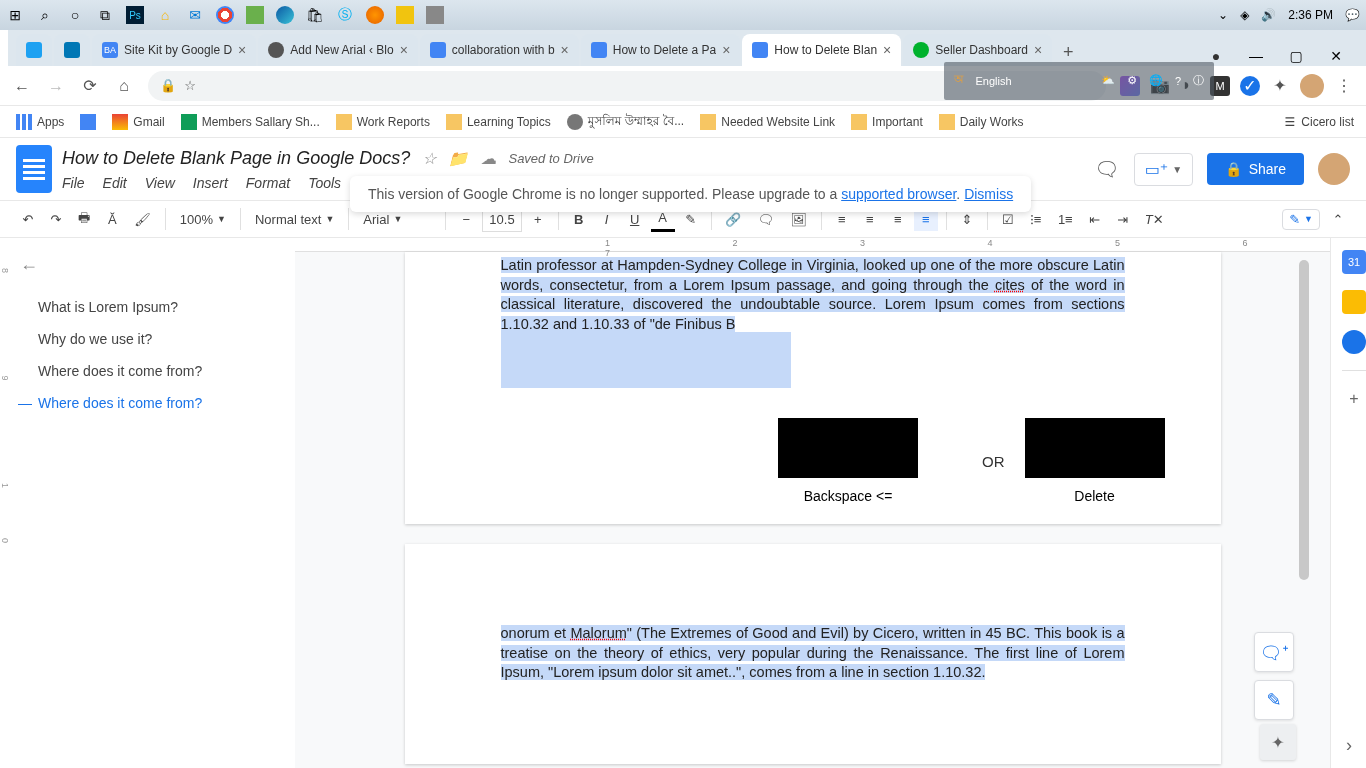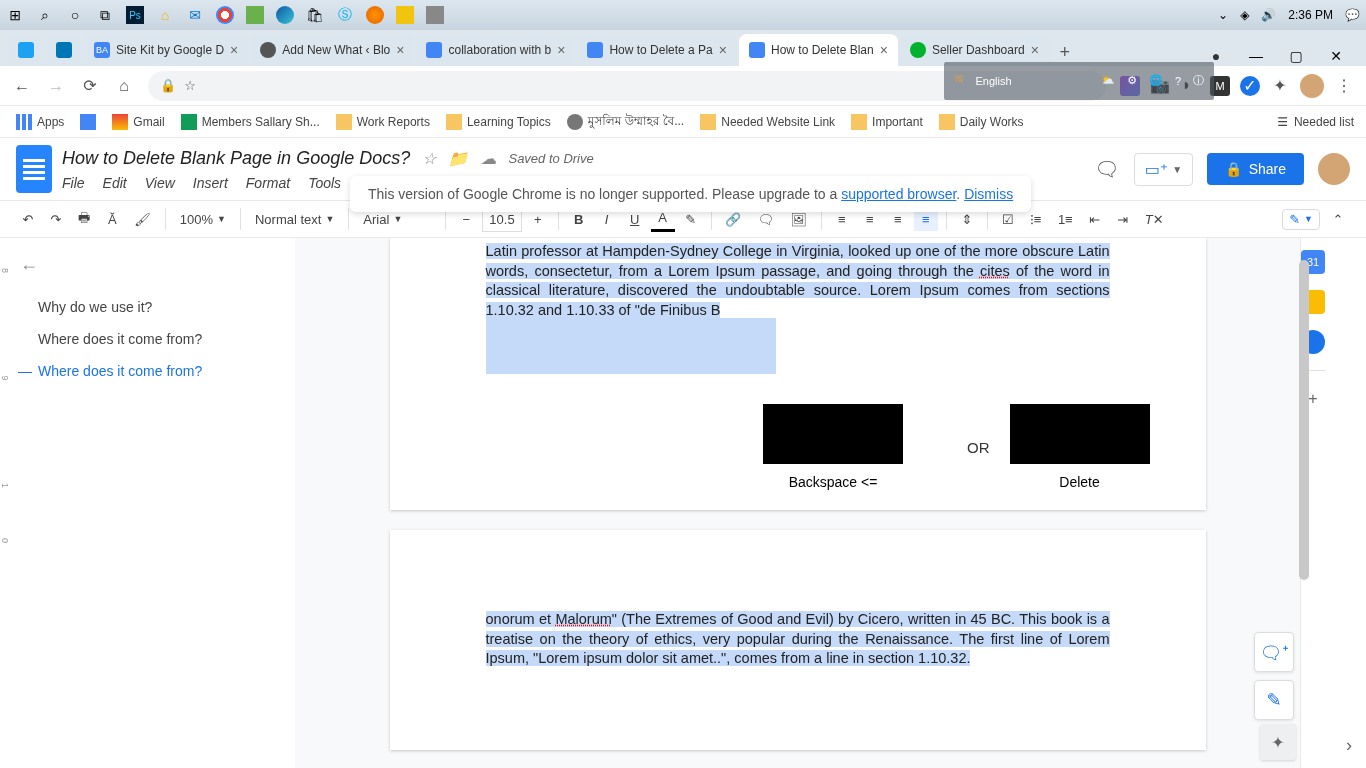--- a/index.html
+++ b/index.html
@@ -1,21 +1,21 @@
 <!DOCTYPE html>
 <html><head>
 <meta charset="utf-8">
 <style>
 * { margin: 0; padding: 0; box-sizing: border-box; font-family: Arial, sans-serif; }
 body { background: #fff; overflow: hidden; width: 1366px; height: 768px; }
 .taskbar { height: 30px; background: linear-gradient(to bottom, #dce6ee, #c8d5e0); display: flex; align-items: center; padding: 0 6px; }
 .taskbar-left { display: flex; gap: 12px; align-items: center; }
 .taskbar-icon { width: 18px; height: 18px; display: flex; align-items: center; justify-content: center; font-size: 14px; }
 .taskbar-right { margin-left: auto; display: flex; gap: 12px; align-items: center; font-size: 12px; }
-.browser-tabs { height: 36px; background: #dee7ee; display: flex; align-items: flex-end; padding: 0 8px; }
+.browser-tabs { height: 36px; background: #dee7ee; display: flex; align-items: flex-end; padding: 0 8px; margin-left: 8px; }
 .tab { height: 32px; background: #dce6ee; border-radius: 8px 8px 0 0; display: flex; align-items: center; padding: 0 10px; font-size: 12px; color: #333; max-width: 180px; min-width: 40px; gap: 6px; margin-right: 2px; cursor: pointer; }
 .tab.active { background: #fff; }
 .tab-favicon { width: 16px; height: 16px; border-radius: 3px; flex-shrink: 0; }
 .tab-title { white-space: nowrap; overflow: hidden; text-overflow: ellipsis; flex: 1; }
 .tab-close { font-size: 14px; color: #666; }
 .new-tab { width: 28px; height: 28px; display: flex; align-items: center; justify-content: center; font-size: 18px; color: #555; }
 .window-controls { margin-left: auto; display: flex; gap: 20px; padding-right: 12px; }
 .wc { width: 20px; height: 20px; display: flex; align-items: center; justify-content: center; font-size: 14px; }
 .addr-bar { height: 40px; background: #fff; display: flex; align-items: center; padding: 0 12px; gap: 14px; border-bottom: 1px solid #e8e8e8; }
 .nav-icon { width: 20px; height: 20px; display: flex; align-items: center; justify-content: center; color: #555; font-size: 16px; }
@@ -55,21 +55,21 @@
 .ruler { height: 14px; background: #fff; border-bottom: 1px solid #e0e0e0; font-size: 9px; color: #888; padding-left: 310px; letter-spacing: 60px; }
 .page { width: 816px; background: #fff; margin: 0 auto 20px auto; box-shadow: 0 1px 3px rgba(0,0,0,0.2); padding: 0 96px; }
 .page1 { min-height: 260px; padding-top: 4px; padding-bottom: 20px; }
 .page2 { min-height: 220px; padding-top: 80px; }
 .doc-text { font-size: 14.5px; line-height: 1.35; color: #222; text-align: justify; }
 .hl { background: #c5d9f8; }
 .key-img { width: 140px; height: 60px; background: #000; display: inline-block; }
 .key-row { display: flex; justify-content: flex-end; align-items: center; gap: 20px; margin-top: 30px; margin-right: -40px; }
 .key-label { font-size: 14px; text-align: center; margin-top: 6px; }
 .or-lbl { font-size: 15px; color: #333; margin-left: 44px; }
-.side-panel { width: 66px; border-left: 1px solid #e8e8e8; display: flex; flex-direction: column; align-items: flex-start; padding-top: 12px; gap: 16px; }
+.side-panel { width: 36px; border-left: 1px solid #e8e8e8; display: flex; flex-direction: column; align-items: flex-end; padding-top: 12px; gap: 16px; }
 .side-icon { width: 24px; height: 24px; border-radius: 4px; }
 .float-btns { position: absolute; right: 72px; bottom: 48px; display: flex; flex-direction: column; gap: 8px; }
 .float-btn { width: 40px; height: 40px; background: #fff; border: 1px solid #dadce0; border-radius: 4px; display: flex; align-items: center; justify-content: center; color: #1a73e8; font-size: 18px; box-shadow: 0 1px 3px rgba(0,0,0,0.1); }
 .explore-btn { position: absolute; right: 70px; bottom: 8px; width: 36px; height: 36px; background: #edeff1; border-radius: 3px; display: flex; align-items: center; justify-content: center; color: #666; box-shadow: 0 1px 3px rgba(0,0,0,0.15);}
 .scroll-thumb { position: absolute; right: 57px; top: 260px; width: 10px; height: 320px; background: #c8c8c8; border-radius: 5px; }
 .side-arrow { position: absolute; right: 14px; bottom: 12px; color: #666; font-size: 18px; }
 .vruler { position: absolute; left: 0; top: 0; width: 18px; font-size: 9px; color: #999; writing-mode: vertical-lr; padding-top: 30px; letter-spacing: 50px; }
 </style>
 </head>
 <body>
@@ -108,21 +108,21 @@
   <div class="tab" style="min-width:36px">
       <span class="tab-favicon" style="background:#0077b5"></span>
     </div>
   <div class="tab">
       <span class="tab-favicon" style="background:#4285f4;color:#fff;font-size:9px;text-align:center;line-height:16px">BA</span>
       <span class="tab-title">Site Kit by Google D</span>
       <span class="tab-close">×</span>
     </div>
   <div class="tab">
       <span class="tab-favicon" style="background:#555;border-radius:50%"></span>
-      <span class="tab-title">Add New What ‹ Blo</span>
+      <span class="tab-title">Add New Arial ‹ Blo</span>
       <span class="tab-close">×</span>
     </div>
   <div class="tab">
       <span class="tab-favicon" style="background:#4285f4"></span>
       <span class="tab-title">collaboration with b</span>
       <span class="tab-close">×</span>
     </div>
   <div class="tab">
       <span class="tab-favicon" style="background:#4285f4"></span>
       <span class="tab-title">How to Delete a Pa</span>
@@ -212,21 +212,21 @@
   <div class="bm">
       <span class="bm-icon bm-folder"></span>
       <span>Important</span>
     </div>
   <div class="bm">
       <span class="bm-icon bm-folder"></span>
       <span>Daily Works</span>
     </div>
   <div class="bookmarks-right">
       <span>☰</span>
-      <span>Needed list</span>
+      <span>Cicero list</span>
     </div>
 </div>
 
 <div class="docs-header">
   <div class="docs-logo"></div>
   <div class="docs-title-area">
     <div class="docs-title-row">
       <span class="docs-title">How to Delete Blank Page in Google Docs?</span>
       <span style="color:#888">☆</span>
       <span style="color:#888">📁</span>
@@ -323,26 +323,28 @@
         <span style="font-size:9px">▼</span>
       </div>
     <span class="tb-btn">⌃</span>
   </div>
 </div>
 
 <div class="main">
   <div class="outline">
     <div class="vruler">8 9 10</div>
     <div class="outline-back">←</div>
+    <div class="outline-item">What is Lorem Ipsum?</div>
     <div class="outline-item">Why do we use it?</div>
     <div class="outline-item">Where does it come from?</div>
     <div class="outline-item active">Where does it come from?</div>
   </div>
 
   <div class="canvas">
+    <div class="ruler">1 2 3 4 5 6 7</div>
     <div class="page page1">
       <p class="doc-text">
         <span class="hl">Latin professor at Hampden-Sydney College in Virginia, looked up one of the more obscure Latin words, consectetur, from a Lorem Ipsum passage, and going through the </span><span class="hl" style="text-decoration:underline dotted red">cites</span><span class="hl"> of the word in classical literature, discovered the undoubtable source. Lorem Ipsum comes from sections 1.10.32 and 1.10.33 of "de Finibus B</span>
       </p>
       <div style="width:290px;height:56px;background:#c5d9f8;margin-top:-2px"></div>
       <div class="key-row">
         <div style="text-align:center">
           <div class="key-img"></div>
           <div class="key-label">Backspace  &lt;=</div>
         </div>

